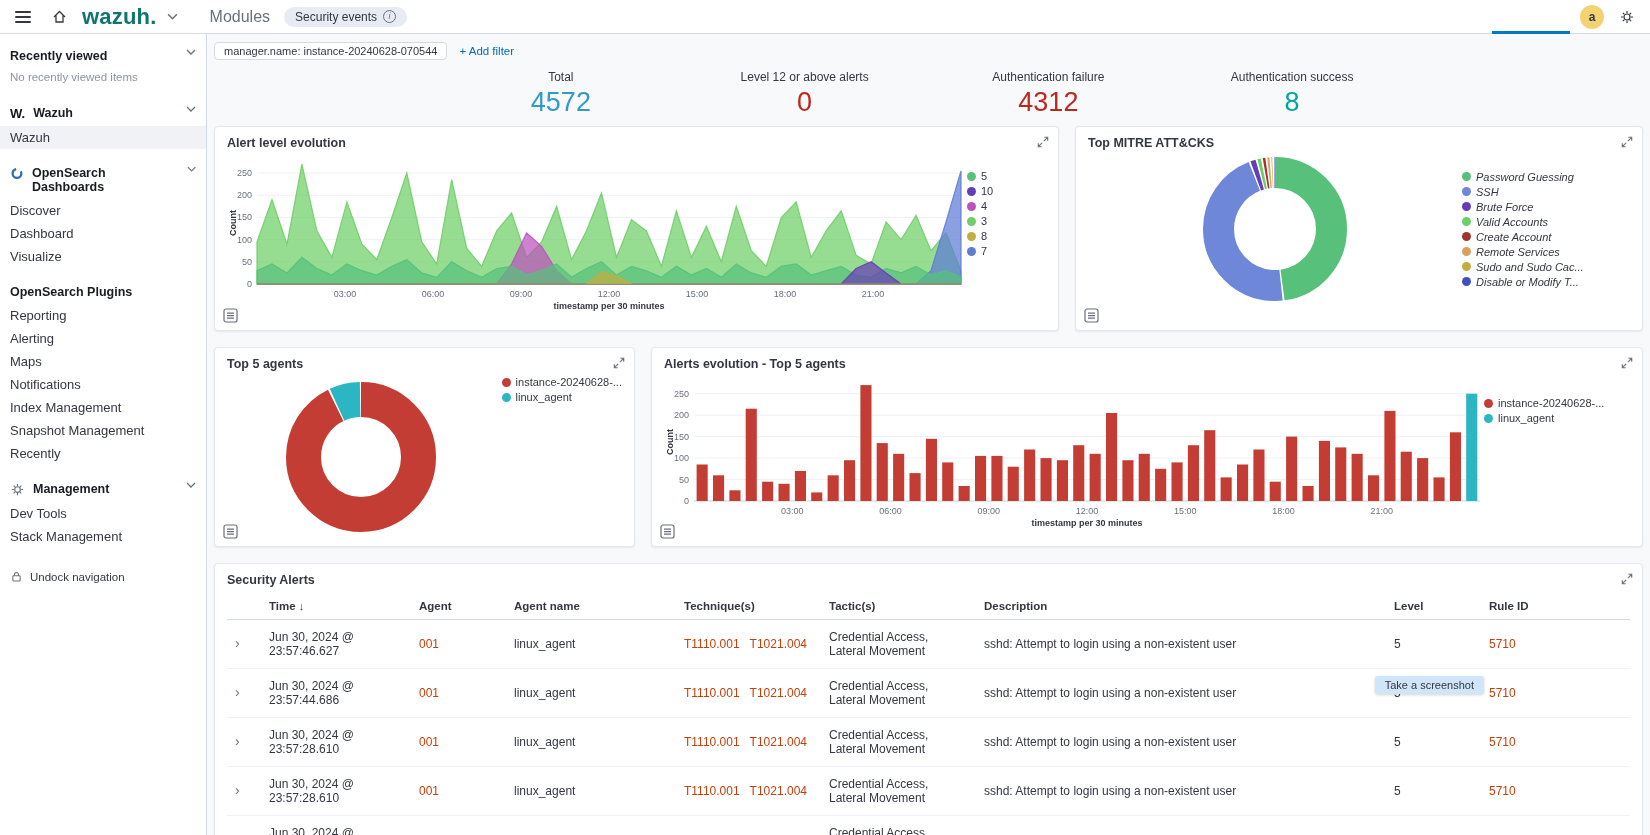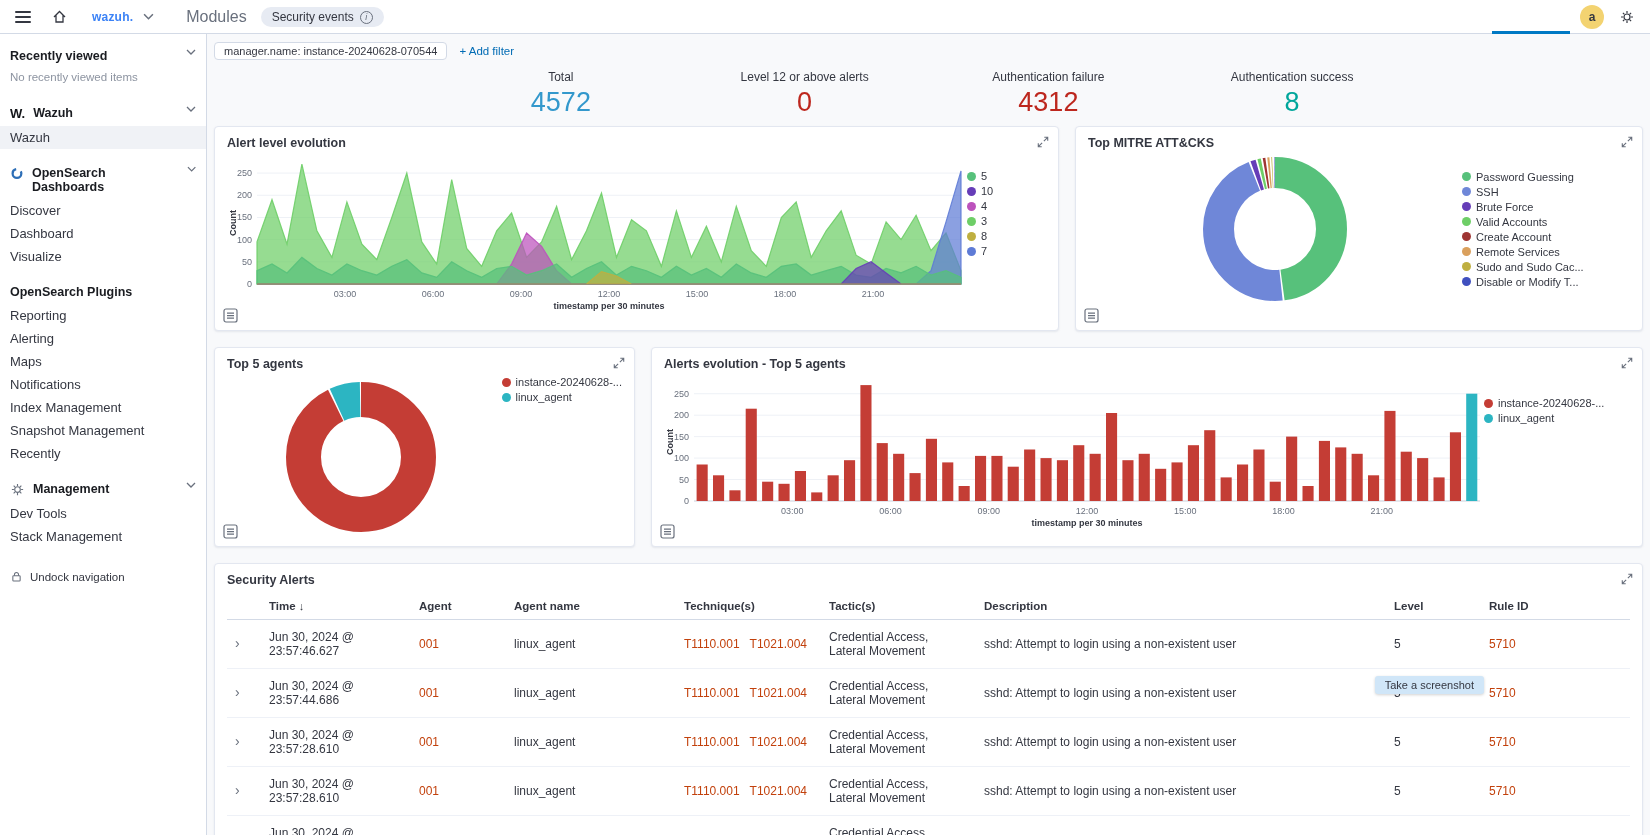--- a/index.html
+++ b/index.html
@@ -6,24 +6,24 @@
   html,body { width:1650px; height:835px; overflow:hidden; }
   body { font-family:"Liberation Sans","DejaVu Sans",sans-serif; background:#f8f9fb; color:#343741; font-size:13px; }
   svg { display:block; }
   svg text { font-family:"Liberation Sans","DejaVu Sans",sans-serif; }
 
   
   .topbar { height:34px; background:#fff; border-bottom:1px solid #d3dae6; display:flex; align-items:center; padding:0 10px; gap:10px; position:relative; z-index:10; }
   .icon-btn { background:none; border:none; cursor:pointer; display:flex; align-items:center; justify-content:center; width:26px; height:26px; }
   .hamburger { display:flex; flex-direction:column; gap:3px; width:16px; }
   .hamburger span { display:block; height:2px; background:#343741; border-radius:1px; }
-  .logo-text { font-size:12px; font-weight:800; color:#3b82f6; letter-spacing:.2px; margin-left:10px; }
+  .logo-text { font-size:22px; font-weight:800; color:#0f766e; letter-spacing:.2px; }
   .crumbs { display:flex; align-items:center; gap:14px; margin-left:22px; }
   .crumb-prev { font-size:16px; color:#69707d; cursor:pointer; }
-  .crumb-pill { display:flex; align-items:flex-end; gap:6px; background:#e7ebf3; border-radius:12px; padding:3px 11px; font-size:12px; color:#343741; cursor:pointer; }
+  .crumb-pill { display:flex; align-items:flex-start; gap:6px; background:#e7ebf3; border-radius:12px; padding:3px 11px; font-size:12px; color:#343741; cursor:pointer; }
   .info-circle { width:13px; height:13px; border:1px solid #69707d; border-radius:50%; font-size:9px; line-height:11px; text-align:center; color:#69707d; font-style:italic; }
   .topbar-right { margin-left:auto; display:flex; align-items:center; gap:10px; }
   .avatar { width:24px; height:24px; border-radius:50%; background:#f3d371; color:#343741; display:flex; align-items:center; justify-content:center; font-size:12px; font-weight:700; cursor:pointer; }
   .loading-bar { position:absolute; bottom:-1px; right:80px; width:78px; height:3px; background:#0079c4; }
 
   
   .shell { display:flex; height:801px; }
   .sidebar { width:207px; background:#fff; border-right:1px solid #d3dae6; padding-top:10px; flex-shrink:0; overflow:hidden; }
   .side-sec { display:flex; gap:8px; padding:5px 10px; font-weight:700; font-size:12.5px; color:#1a1c21; }
   .side-sec .spacer { flex:1; }
@@ -53,21 +53,21 @@
   .panel-title { font-size:12.5px; font-weight:700; color:#343741; }
   .expand-btn { position:absolute; top:7px; right:7px; background:none; border:none; cursor:pointer; padding:2px; }
   .list-btn { position:absolute; bottom:7px; left:8px; background:none; border:none; cursor:pointer; padding:0; }
 
   .chart-flex { display:flex; margin-top:4px; }
   .legend { display:flex; flex-direction:column; gap:3px; }
   .legend-item { display:flex; align-items:center; gap:5px; font-size:11px; color:#343741; cursor:pointer; white-space:nowrap; }
   .legend-item .dot { width:9px; height:9px; border-radius:50%; flex-shrink:0; }
   .legend-area { width:64px; padding-top:16px; }
   .legend-bar { width:128px; padding-top:22px; }
-  .mitre-flex { display:flex; align-items:center; margin-top:6px; }
+  .mitre-flex { display:flex; align-items:center; margin-top:6px;font-style:italic; }
   .mitre-donut { flex:1; display:flex; justify-content:center; }
   .mitre-legend { width:168px; }
   .agents-donut { display:flex; justify-content:center; margin-top:10px; margin-right:128px; }
   .agents-legend { position:absolute; top:28px; right:12px; }
 
   
   .table-panel { margin-top:16px; padding-bottom:60px; }
   table { width:100%; border-collapse:collapse; font-size:12px; margin-top:6px; }
   th { font-size:11.5px; font-weight:700; text-align:left; padding:7px 8px; border-bottom:1px solid #d3dae6; color:#343741; cursor:pointer; white-space:nowrap; }
   td { padding:10px 8px; border-bottom:1px solid #eef1f7; color:#343741; vertical-align:middle; }

